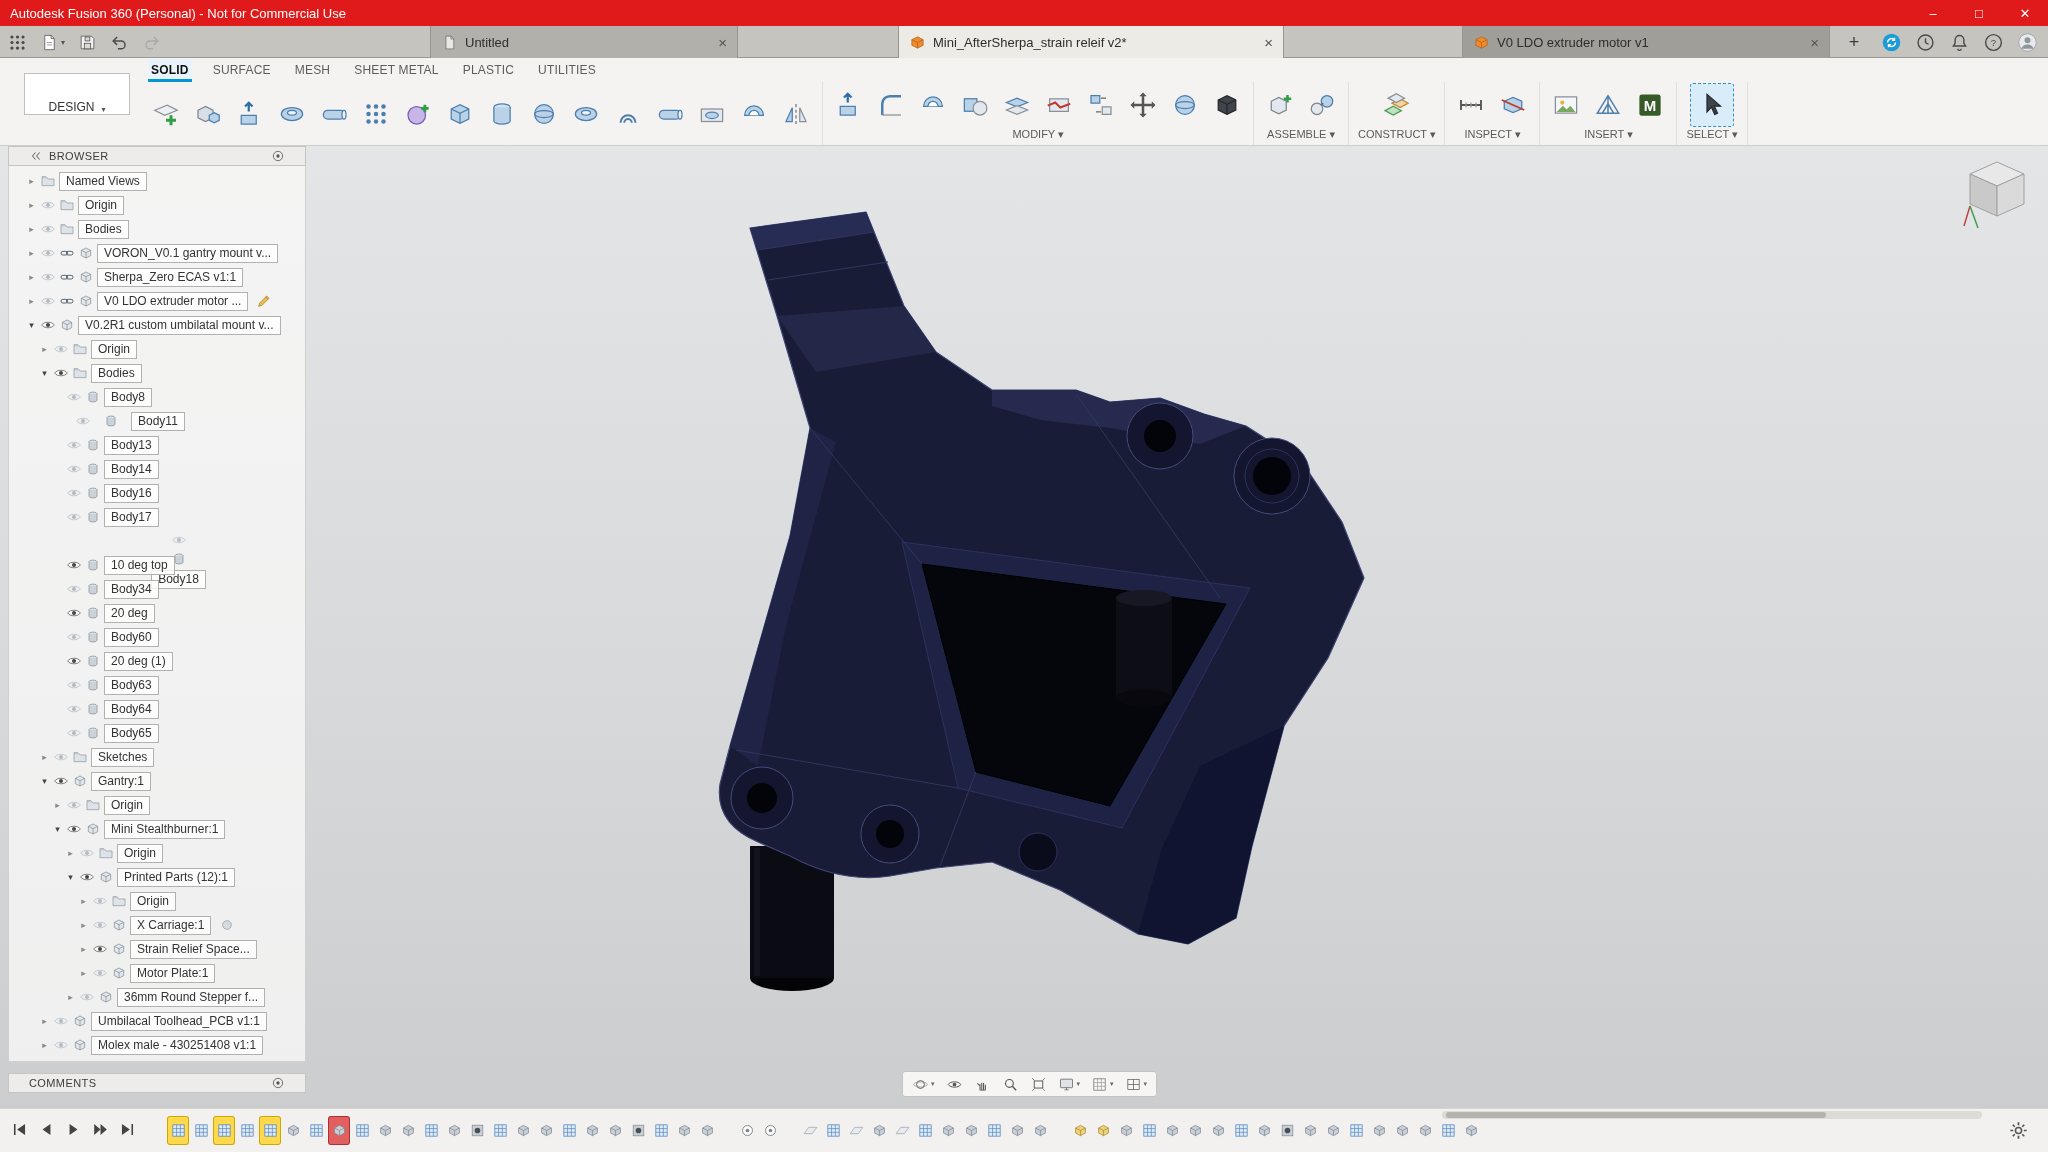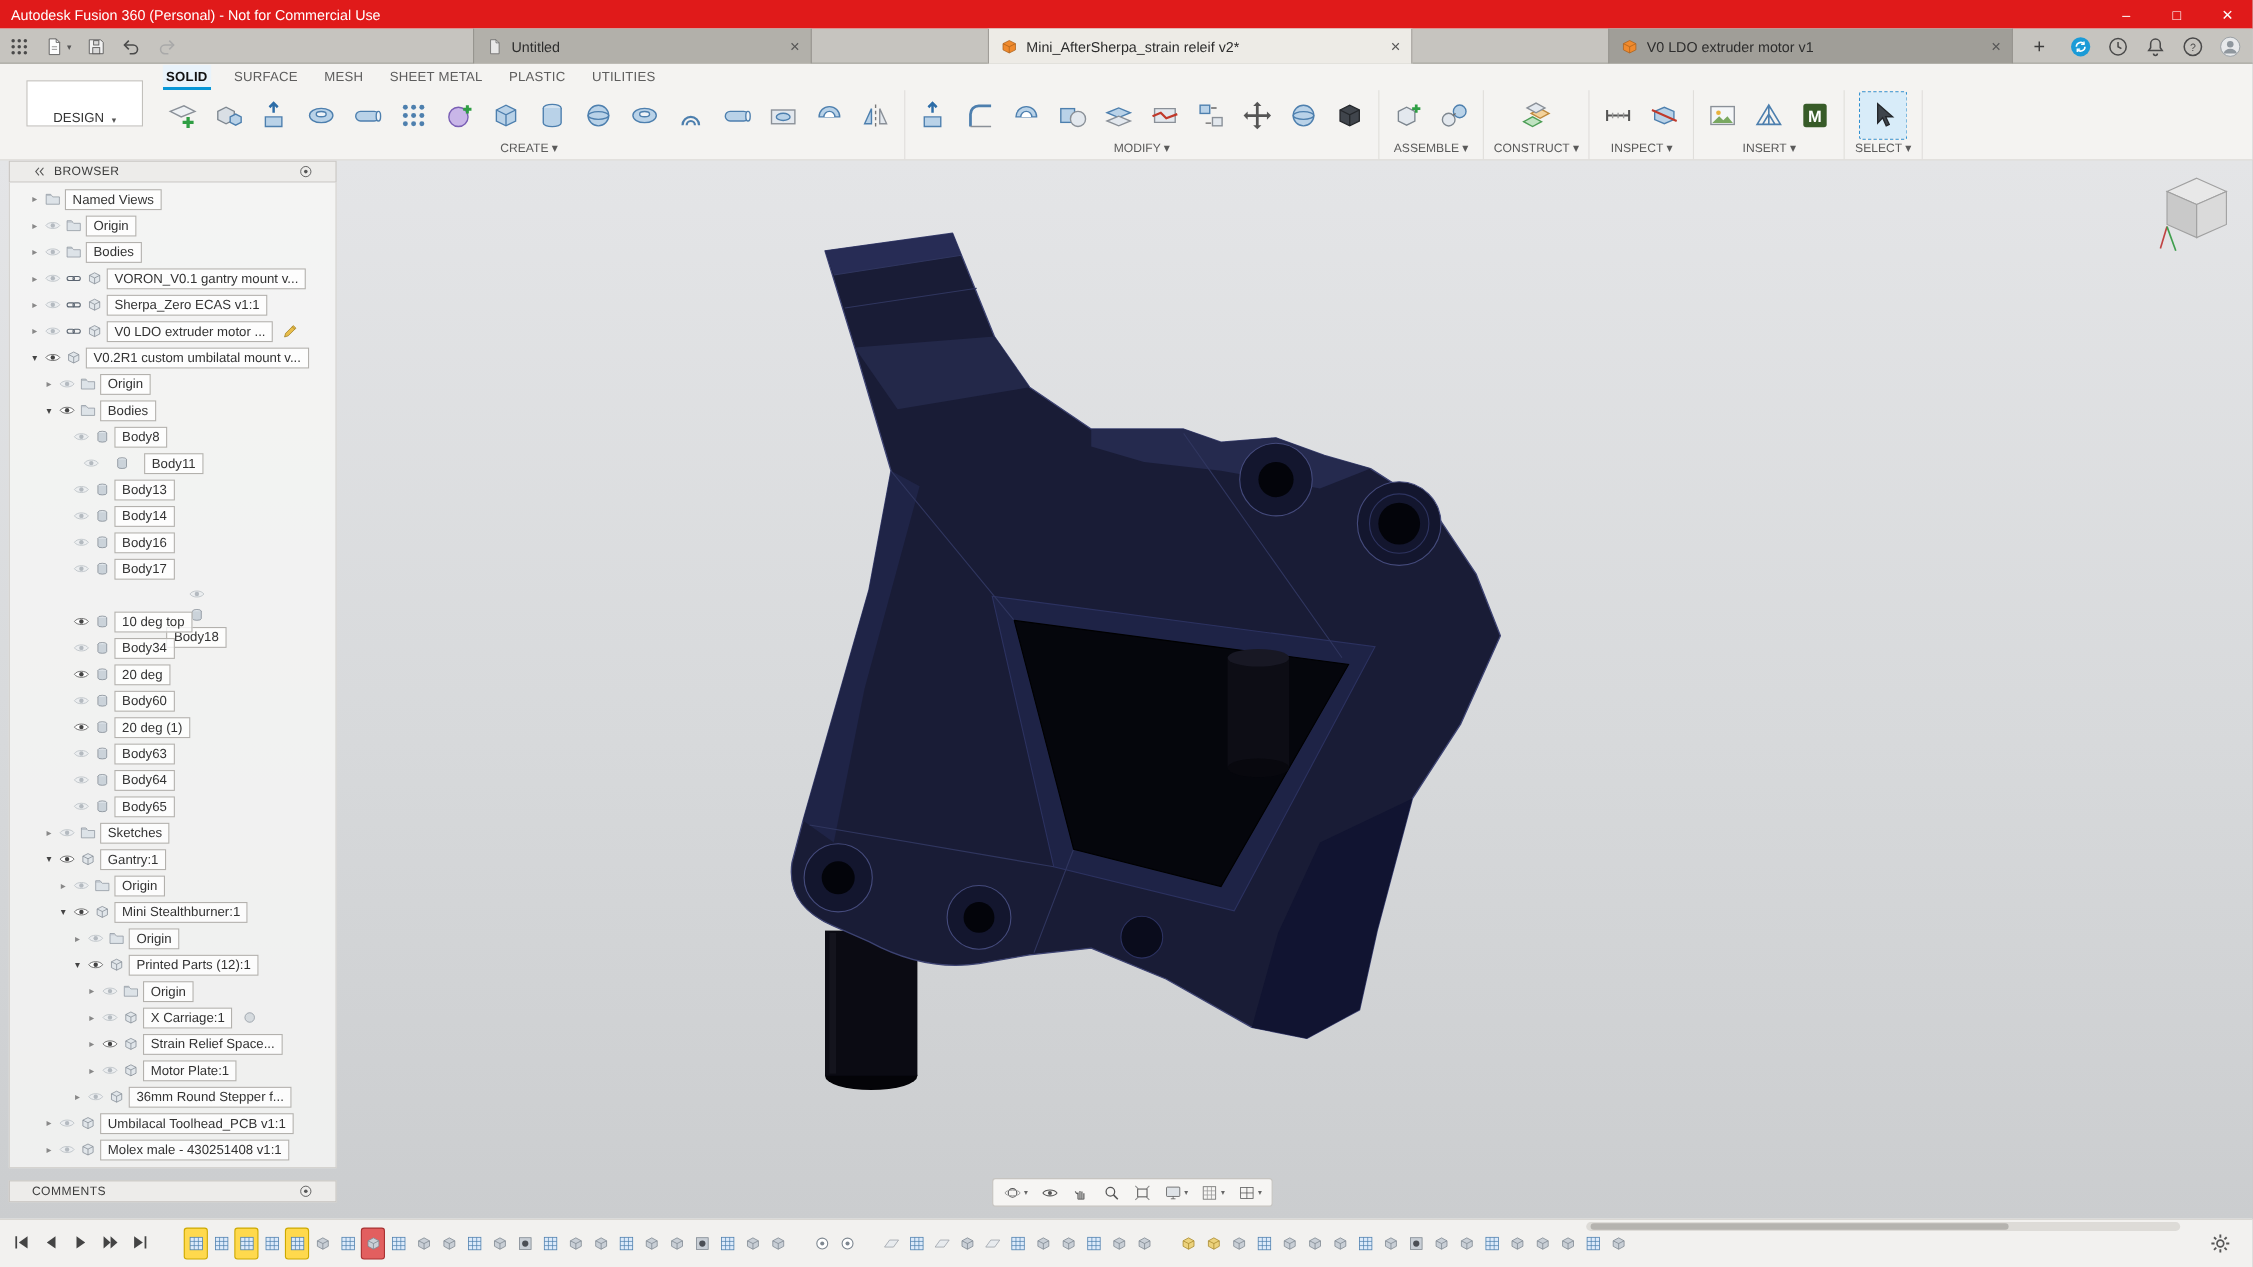--- a/index.html
+++ b/index.html
@@ -1,18 +1,18 @@
 <!DOCTYPE html>
 <html><head>
 <meta charset="utf-8">
 <title>Autodesk Fusion 360</title>
 <style>
 *{box-sizing:border-box;margin:0;padding:0}
 body{background:#4a4a4a;font-family:"Liberation Sans",sans-serif}
-#app{position:relative;width:2048px;height:1152px;overflow:hidden;background:#ffffff}
+#app{position:relative;width:2048px;height:1152px;overflow:hidden;background:#be185d}
 .iw{display:inline-flex;flex:none}
 .iw svg{width:100%;height:100%;display:block}
 
 .titlebar{position:absolute;top:0;left:0;right:0;height:26px;background:#e01a1a;color:#fff;display:flex;align-items:center;padding-left:10px;gap:8px}
 .tb-title{font-size:13px}
 .winbtns{margin-left:auto;display:flex;height:100%}
 .winbtn{width:46px;display:flex;align-items:center;justify-content:center;font-size:13px;color:#fff}
 
 .tabbar{position:absolute;top:26px;left:0;right:0;height:32px;background:#c6c4bf;border-bottom:1px solid #9a9892}
 .quick{position:absolute;left:8px;top:0;height:32px;display:flex;align-items:center;gap:13px}
@@ -373,21 +373,20 @@
             <div class="ricon">
               <span class="iw">
                 <svg viewBox="0 0 24 24" xmlns="http://www.w3.org/2000/svg">
                   <path d="M4 18L9 7v11z" fill="#b9d2e8" stroke="#4d7fae"></path>
                   <path d="M20 18L15 7v11z" fill="#e3e8ee" stroke="#8a9098"></path>
                   <path d="M12 4v17" stroke="#777" stroke-dasharray="2.5 2"></path>
                 </svg>
               </span>
             </div>
           </div>
-          <div class="rlabel">CREATE ▾</div>
         </div>
         <div class="rgroup">
           <div class="ricons">
             <div class="ricon">
               <span class="iw">
                 <svg viewBox="0 0 24 24" xmlns="http://www.w3.org/2000/svg">
                   <path d="M5 13h12v7H5z" fill="#b9d2e8" stroke="#4d7fae"></path>
                   <path d="M11 10V3M8 6l3-3 3 3" fill="none" stroke="#2d6da8" stroke-width="1.8"></path>
                 </svg>
               </span>

